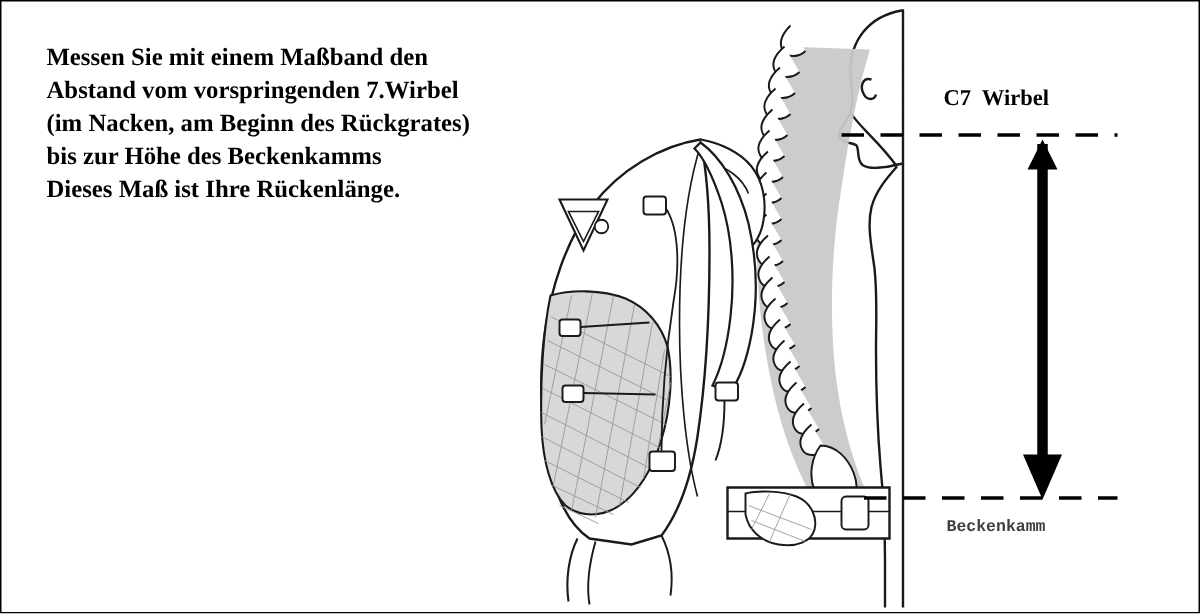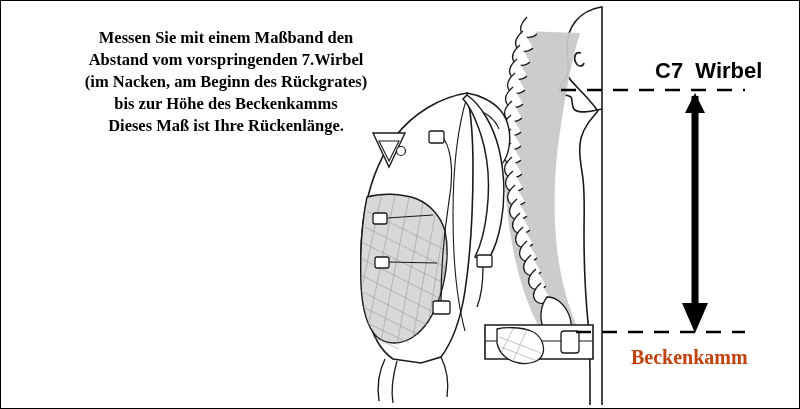--- a/index.html
+++ b/index.html
@@ -11,21 +11,20 @@
     font-family: "Liberation Serif", serif;
   }
   #page {
     position: relative;
     width: 800px;
     height: 409px;
     background: #ffffff;
     border: 1px solid #000000;
     box-sizing: border-box;
     overflow: hidden;
-    text-align: center;
   }
 
   
   .text-block {
     position: absolute;
     left: 30px;
     top: 26px;
     width: 390px;
   }
   .para {
@@ -38,35 +37,34 @@
   }
   .para.second {
     margin-top: 22px;
   }
 
   
   .label-c7 {
     position: absolute;
     left: 628px;
     top: 57px;
-    font-family: Liberation Sans, sans-serif;
+    font-family: Liberation Serif, serif;
     font-weight: bold;
-    font-size: 22px;
+    font-size: 15px;
     color: #000000;
     white-space: pre;
-    margin-left: 26px;
   }
   .label-becken {
     position: absolute;
     left: 630px;
     top: 345px;
-    font-family: Liberation Serif, serif;
+    font-family: Liberation Mono, monospace;
     font-weight: bold;
-    font-size: 20px;
-    color: #c2410c;
+    font-size: 11px;
+    color: #404040;
     white-space: pre;
   }
 
   
   #figure {
     position: absolute;
     left: 0;
     top: 0;
   }
 </style>

